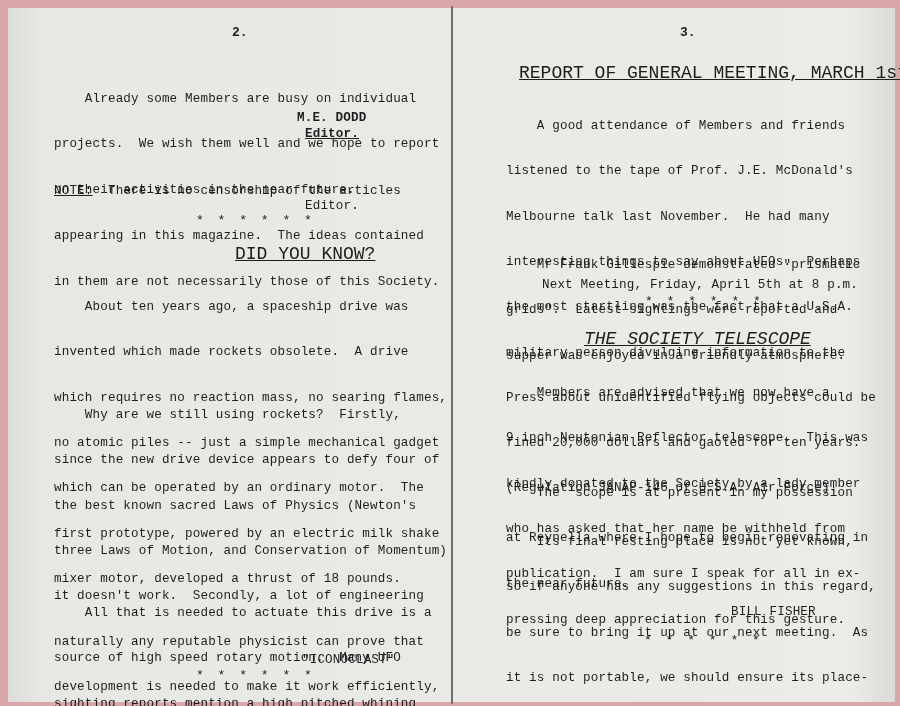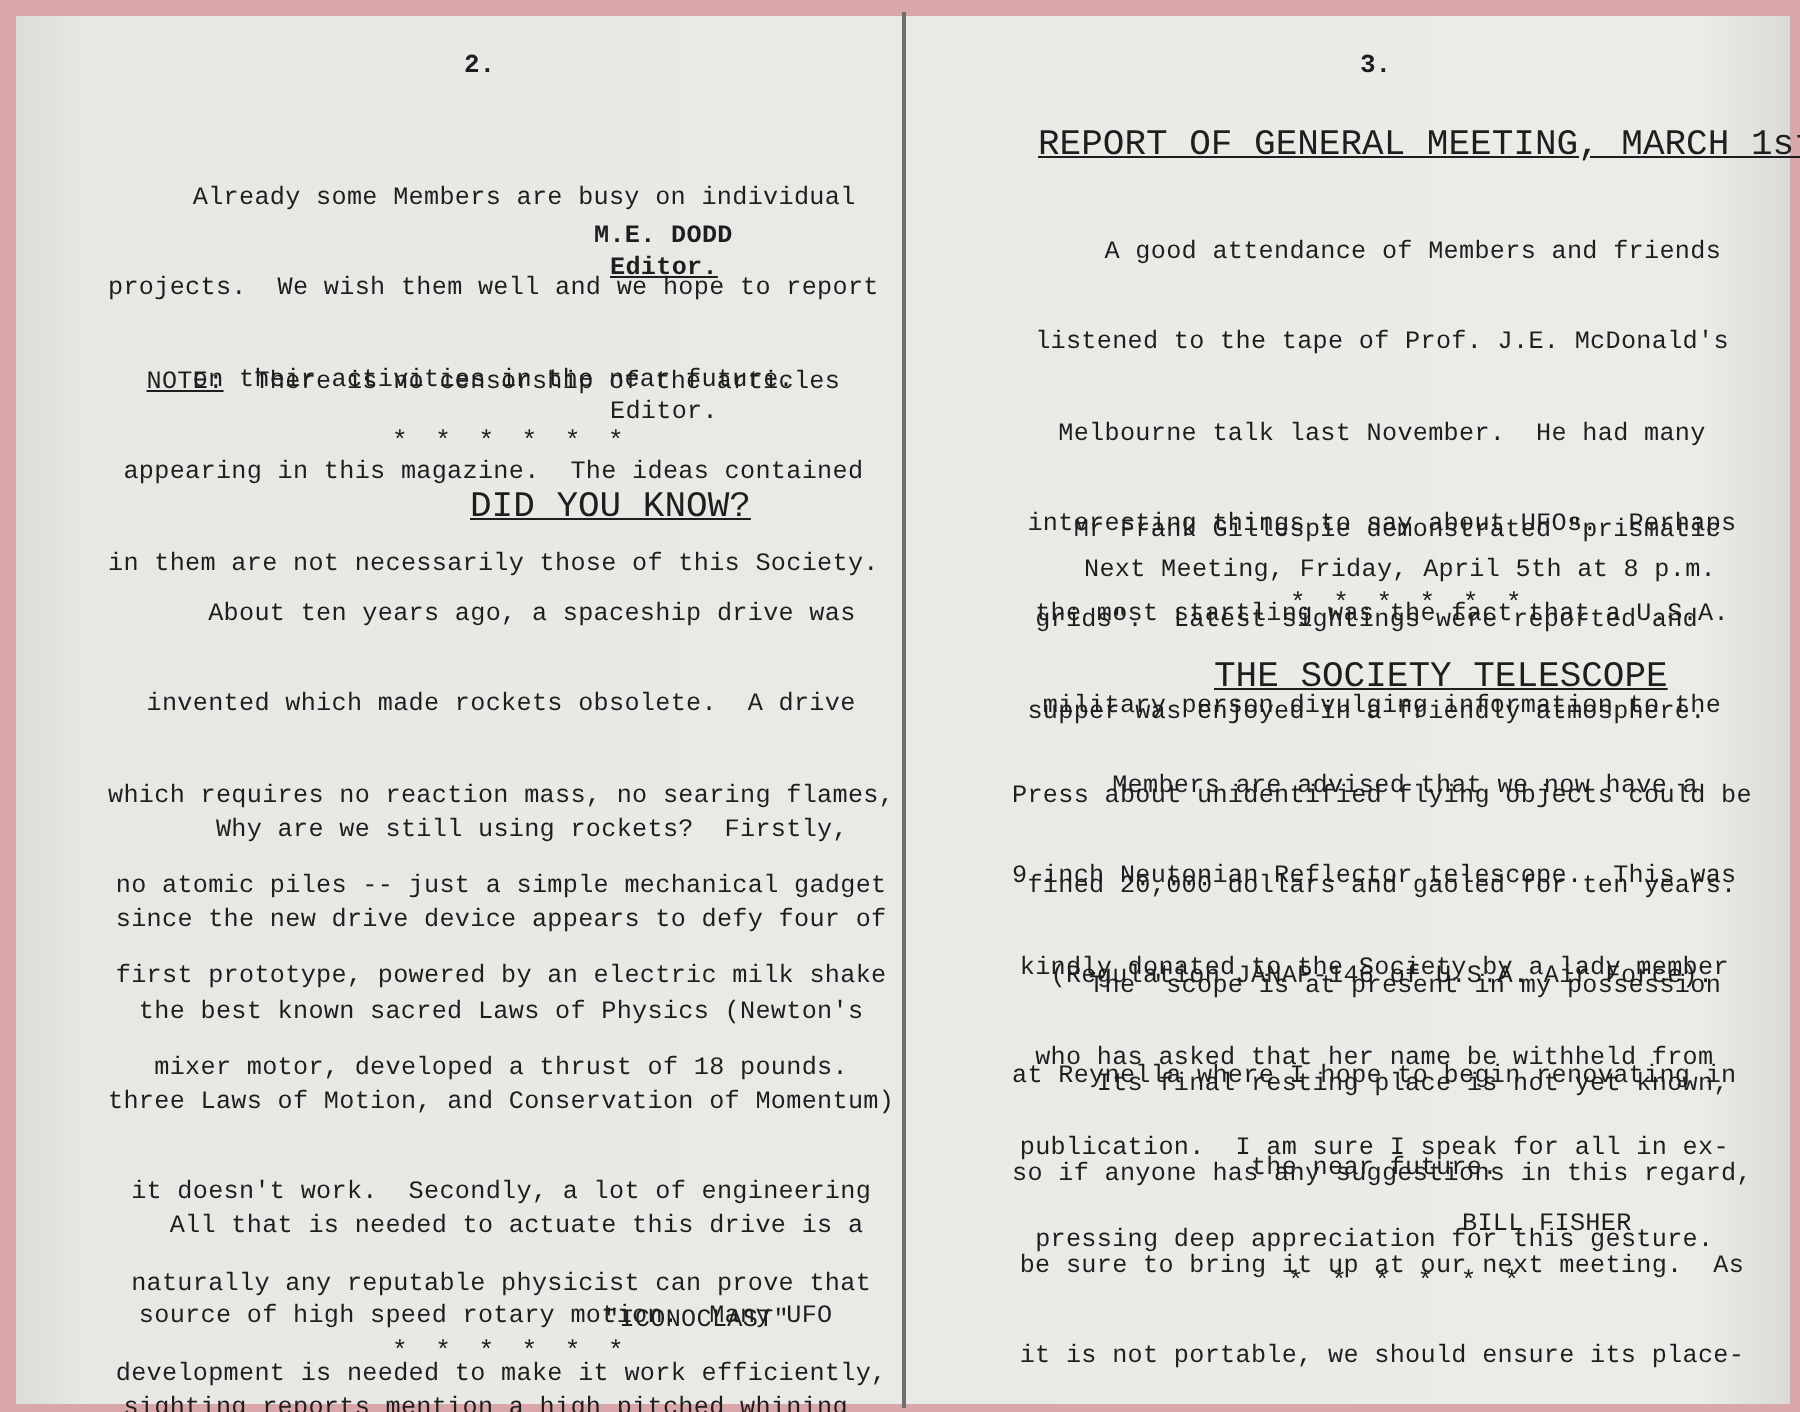--- a/index.html
+++ b/index.html
@@ -13,21 +13,21 @@
   .page {
     position:absolute; top:8px; bottom:4px;
     background:#e6e6e2;
     box-sizing:border-box;
   }
   .page.left { left:8px; width:444px; background:linear-gradient(90deg,#dcdcd8 0%,#e7e7e3 8%,#e9e9e5 100%); }
   .page.right { left:452px; width:443px; background:linear-gradient(90deg,#e9e9e5 0%,#ebebe7 90%,#dadad6 100%); border-left:1px solid #7a7a78; }
   .spine { position:absolute; left:451px; top:6px; bottom:2px; width:2px; background:#6e6e6c; }
   .txt {
     position:absolute; font-size:12.6px; line-height:15.1px;
-    white-space:pre; letter-spacing:0.15px;text-align:center;
+    white-space:pre; letter-spacing:0.15px;
   }
   .pnum { position:absolute; font-size:13px; font-weight:bold; }
   .u { text-decoration:underline; }
   .stars { position:absolute; font-size:13px; letter-spacing:3px; }
   .hd { position:absolute; font-size:18px; text-decoration:underline; white-space:pre; }
 </style>
 </head>
 <body>
 
 <div class="page left"></div>
@@ -53,20 +53,21 @@
 <div class="txt" style="left:305px;top:199px;">Editor.</div>
 <div class="stars" style="left:196px;top:213px;">* * * * * *</div>
 
 <div class="hd" style="left:189px;top:244px;margin-left:46px;">DID YOU KNOW?</div>
 
 <div class="txt" style="left:54px;top:270px;">
   <div>    About ten years ago, a spaceship drive was</div>
   <div>invented which made rockets obsolete.  A drive</div>
   <div>which requires no reaction mass, no searing flames,</div>
   <div>no atomic piles -- just a simple mechanical gadget</div>
+  <div>which can be operated by an ordinary motor.  The</div>
   <div>first prototype, powered by an electric milk shake</div>
   <div>mixer motor, developed a thrust of 18 pounds.</div>
 </div>
 
 <div class="txt" style="left:54px;top:378px;">
   <div>    Why are we still using rockets?  Firstly,</div>
   <div>since the new drive device appears to defy four of</div>
   <div>the best known sacred Laws of Physics (Newton's</div>
   <div>three Laws of Motion, and Conservation of Momentum)</div>
   <div>it doesn't work.  Secondly, a lot of engineering</div>
@@ -108,21 +109,21 @@
 
 <div class="txt" style="left:506px;top:228px;">
   <div>    Mr Frank Gillespie demonstrated "prismatic</div>
   <div>grids".  Latest sightings were reported and</div>
   <div>supper was enjoyed in a friendly atmosphere.</div>
 </div>
 
 <div class="txt" style="left:542px;top:278px;">Next Meeting, Friday, April 5th at 8 p.m.</div>
 <div class="stars" style="left:645px;top:294px;">* * * * * *</div>
 
-<div class="hd" style="left:607px;top:329px;">THE SOCIETY TELESCOPE</div>
+<div class="hd" style="left:584px;top:329px;font-style:italic;">THE SOCIETY TELESCOPE</div>
 
 <div class="txt" style="left:506px;top:356px;">
   <div>    Members are advised that we now have a</div>
   <div>9 inch Neutonian Reflector telescope.  This was</div>
   <div>kindly donated to the Society by a lady member</div>
   <div>who has asked that her name be withheld from</div>
   <div>publication.  I am sure I speak for all in ex-</div>
   <div>pressing deep appreciation for this gesture.</div>
 </div>
 

